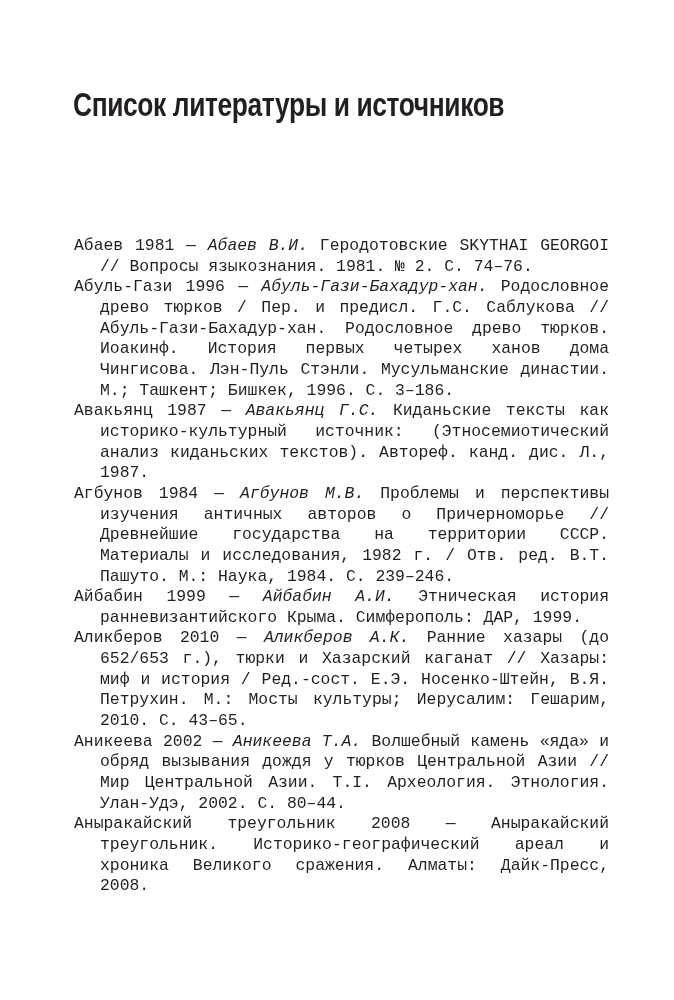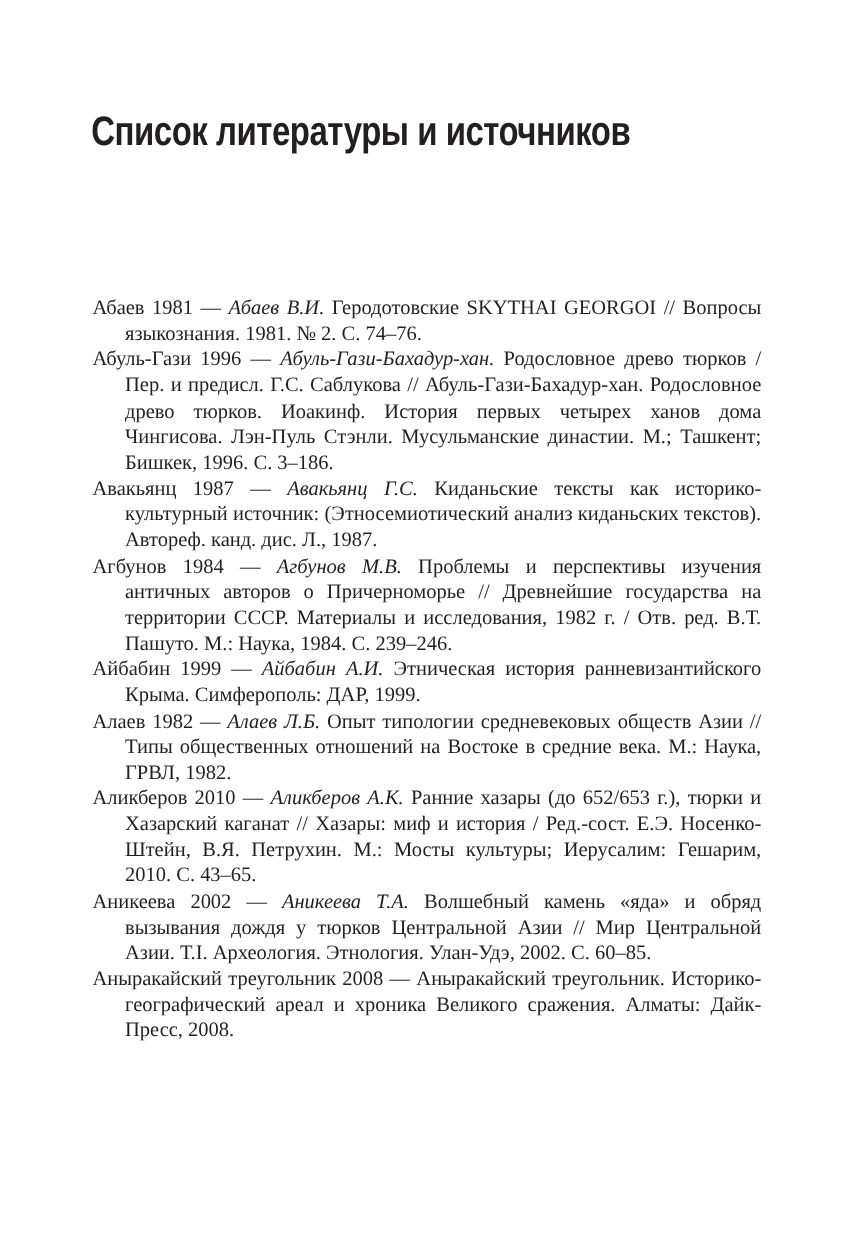--- a/index.html
+++ b/index.html
@@ -29,21 +29,21 @@
     color: #231f20;
   }
   .bib-list {
     position: absolute;
     left: 74px;
     top: 236px;
     width: 535px;
     margin: 0;
     padding: 0;
     list-style: none;
-    font-family: Liberation Serif, serif;
+    font-family: Liberation Mono, monospace;
     font-size: 16.4px;
     line-height: 20.65px;
     color: #231f20;
   }
   .bib-entry {
     padding-left: 26px;
     text-indent: -26px;
     text-align: justify;
     margin: 0;
     hyphens: manual;
@@ -56,17 +56,16 @@
 <body>
 
 <h1 class="page-title">Список литературы и источников</h1>
 
 <ul class="bib-list">
   <li class="bib-entry"><span>Абаев 1981 — </span><span class="author">Абаев В.И.</span><span> Геродотовские SKYTHAI GEORGOI // Вопросы языкознания. 1981. № 2. С. 74–76.</span></li>
   <li class="bib-entry"><span>Абуль-Гази 1996 — </span><span class="author">Абуль-Гази-Бахадур-хан.</span><span> Родословное древо тюрков / Пер. и предисл. Г.С. Саблукова // Абуль-Гази-Бахадур-хан. Родословное древо тюрков. Иоакинф. История первых четырех ханов дома Чингисова. Лэн-Пуль Стэнли. Мусульманские династии. М.; Ташкент; Бишкек, 1996. С. 3–186.</span></li>
   <li class="bib-entry"><span>Авакьянц 1987 — </span><span class="author">Авакьянц Г.С.</span><span> Киданьские тексты как историко-культурный источник: (Этносемиотический анализ киданьских текстов). Автореф. канд. дис. Л., 1987.</span></li>
   <li class="bib-entry"><span>Агбунов 1984 — </span><span class="author">Агбунов М.В.</span><span> Проблемы и перспективы изучения античных авторов о Причерноморье // Древнейшие государства на территории СССР. Материалы и исследования, 1982 г. / Отв. ред. В.Т. Пашуто. М.: Наука, 1984. С. 239–246.</span></li>
   <li class="bib-entry"><span>Айбабин 1999 — </span><span class="author">Айбабин А.И.</span><span> Этническая история ранневизантийского Крыма. Симферополь: ДАР, 1999.</span></li>
-  <li class="bib-entry"><span>Алаев 1982 — </span><span class="author">Алаев Л.Б.</span><span> Опыт типологии средневековых обществ Азии // Типы общественных отношений на Востоке в средние века. М.: Наука, ГРВЛ, 1982.</span></li>
   <li class="bib-entry"><span>Аликберов 2010 — </span><span class="author">Аликберов А.К.</span><span> Ранние хазары (до 652/653 г.), тюрки и Хазарский каганат // Хазары: миф и история / Ред.-сост. Е.Э. Носенко-Штейн, В.Я. Петрухин. М.: Мосты культуры; Иерусалим: Гешарим, 2010. С. 43–65.</span></li>
-  <li class="bib-entry"><span>Аникеева 2002 — </span><span class="author">Аникеева Т.А.</span><span> Волшебный камень «яда» и обряд вызывания дождя у тюрков Центральной Азии // Мир Центральной Азии. Т.I. Археология. Этнология. Улан-Удэ, 2002. С. 60–85.</span></li>
+  <li class="bib-entry"><span>Аникеева 2002 — </span><span class="author">Аникеева Т.А.</span><span> Волшебный камень «яда» и обряд вызывания дождя у тюрков Центральной Азии // Мир Центральной Азии. Т.I. Археология. Этнология. Улан-Удэ, 2002. С. 80–44.</span></li>
   <li class="bib-entry"><span>Аныракайский треугольник 2008 — </span><span class="author"></span><span>Аныракайский треугольник. Историко-географический ареал и хроника Великого сражения. Алматы: Дайк-Пресс, 2008.</span></li>
 </ul>
 
 </body></html>

